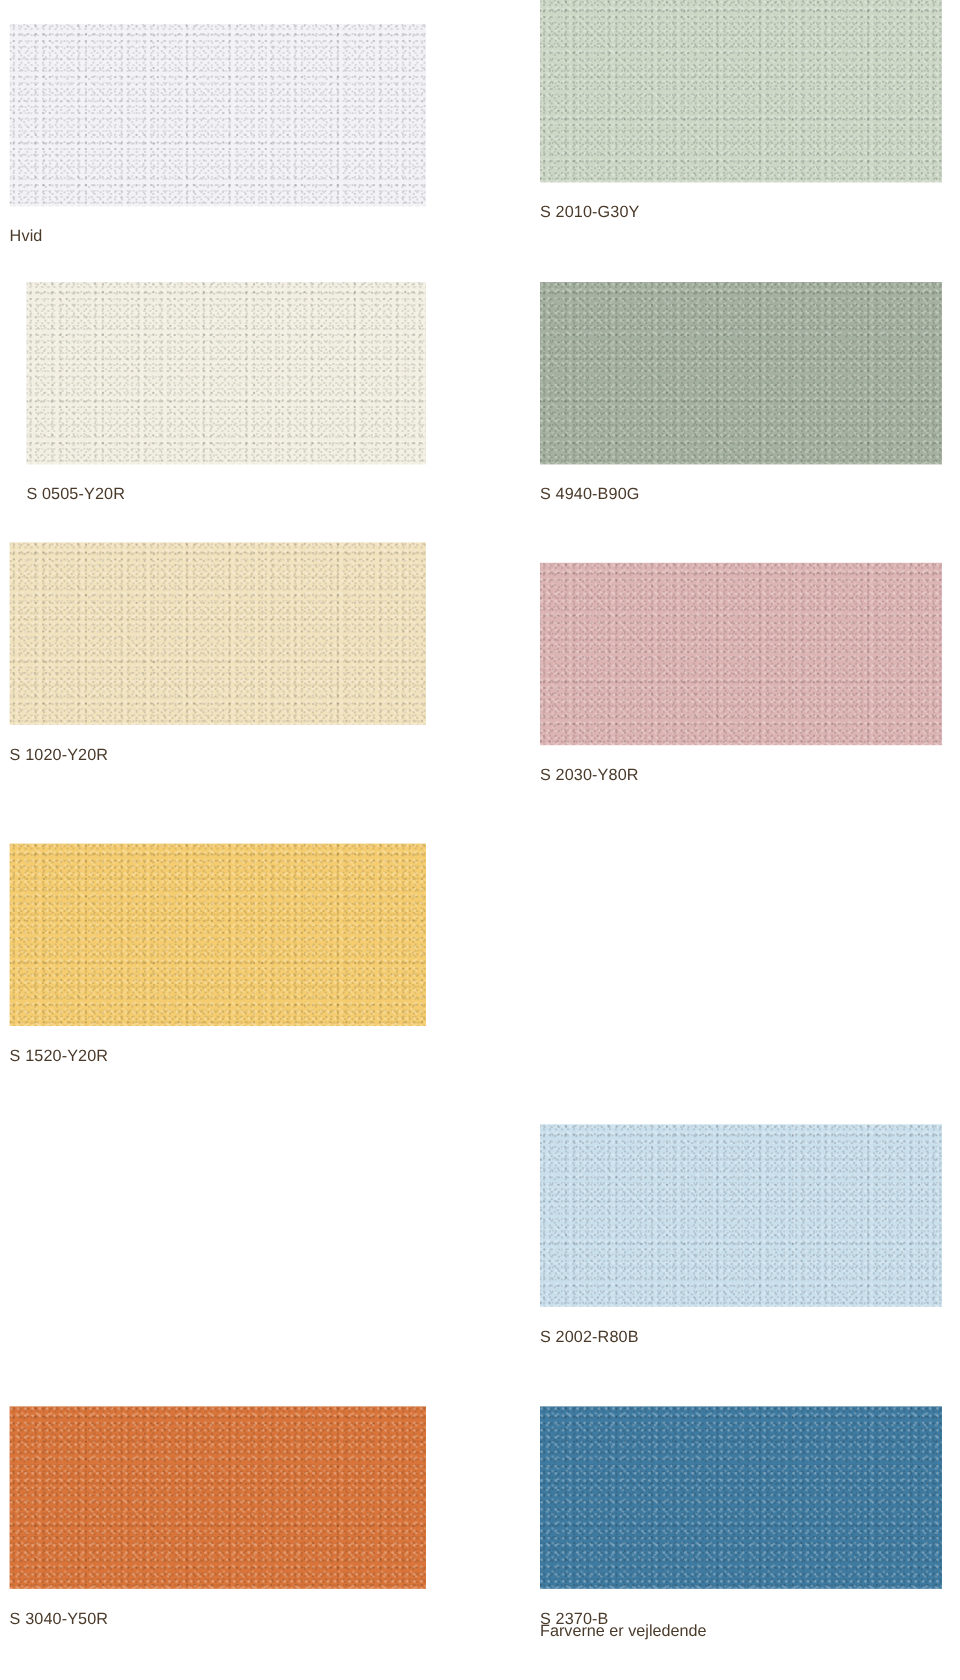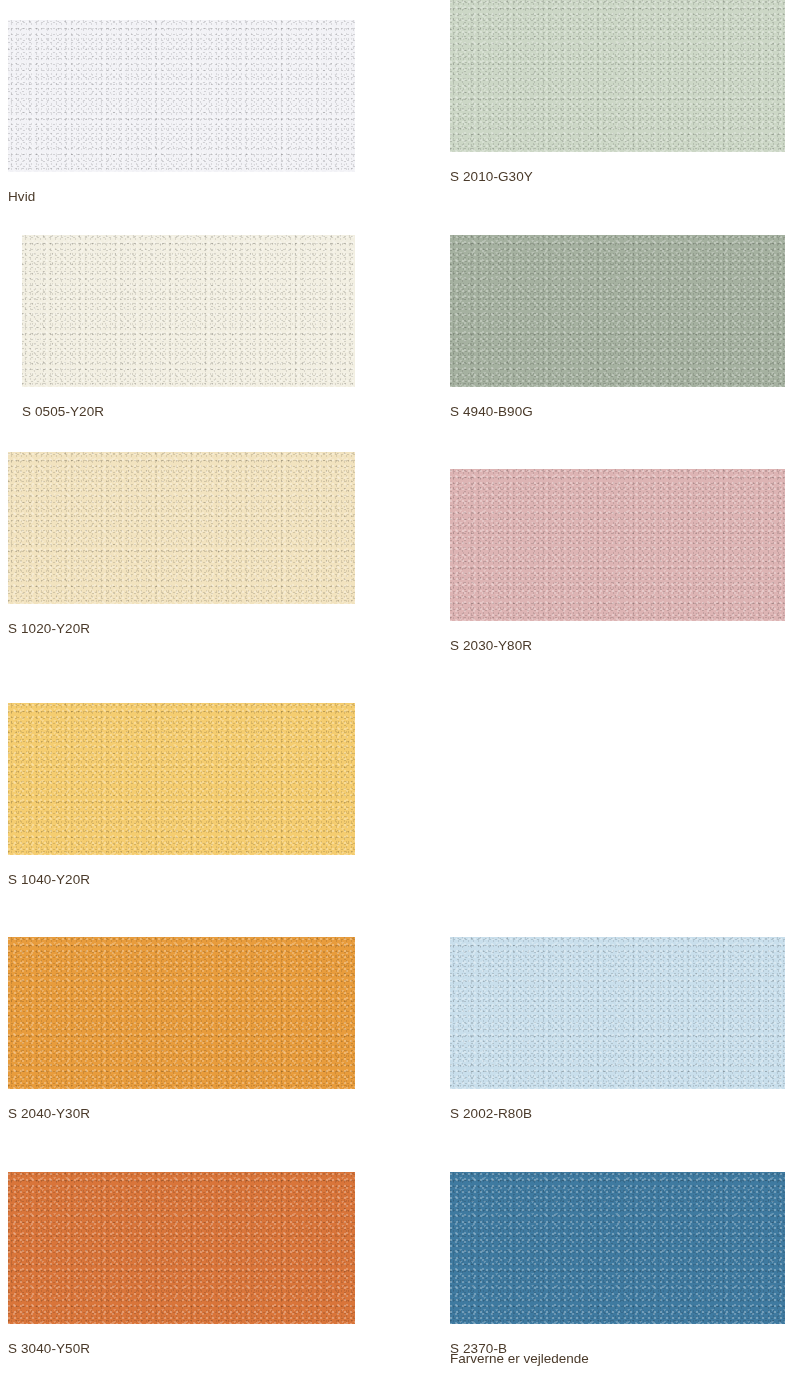--- a/index.html
+++ b/index.html
@@ -127,25 +127,21 @@
       <div class="swatch-cell col-left" style="top: 452px;">
         <div class="swatch" title="S 1020-Y20R" style="background-color: rgb(242, 227, 191);"></div>
         <div class="swatch-label">S 1020-Y20R</div>
       </div>
       <div class="swatch-cell col-right" style="top: 469px;">
         <div class="swatch" title="S 2030-Y80R" style="background-color: rgb(221, 180, 180);"></div>
         <div class="swatch-label">S 2030-Y80R</div>
       </div>
       <div class="swatch-cell col-left" style="top: 703px;">
         <div class="swatch" title="S 1040-Y20R" style="background-color: rgb(245, 205, 112);"></div>
-        <div class="swatch-label">S 1040-Y20R</div>
-      </div>
-      <div class="swatch-cell col-left" style="top: 937px;">
-        <div class="swatch" title="S 2040-Y30R" style="background-color: rgb(232, 156, 60);"></div>
-        <div class="swatch-label">S 2040-Y30R</div>
+        <div class="swatch-label">S 1520-Y20R</div>
       </div>
       <div class="swatch-cell col-right" style="top: 937px;">
         <div class="swatch" title="S 2005-R80B" style="background-color: rgb(201, 223, 236);"></div>
         <div class="swatch-label">S 2002-R80B</div>
       </div>
       <div class="swatch-cell col-left" style="top: 1172px;">
         <div class="swatch" title="S 3040-Y50R" style="background-color: rgb(217, 117, 58);"></div>
         <div class="swatch-label">S 3040-Y50R</div>
       </div>
       <div class="swatch-cell col-right" style="top: 1172px;">

